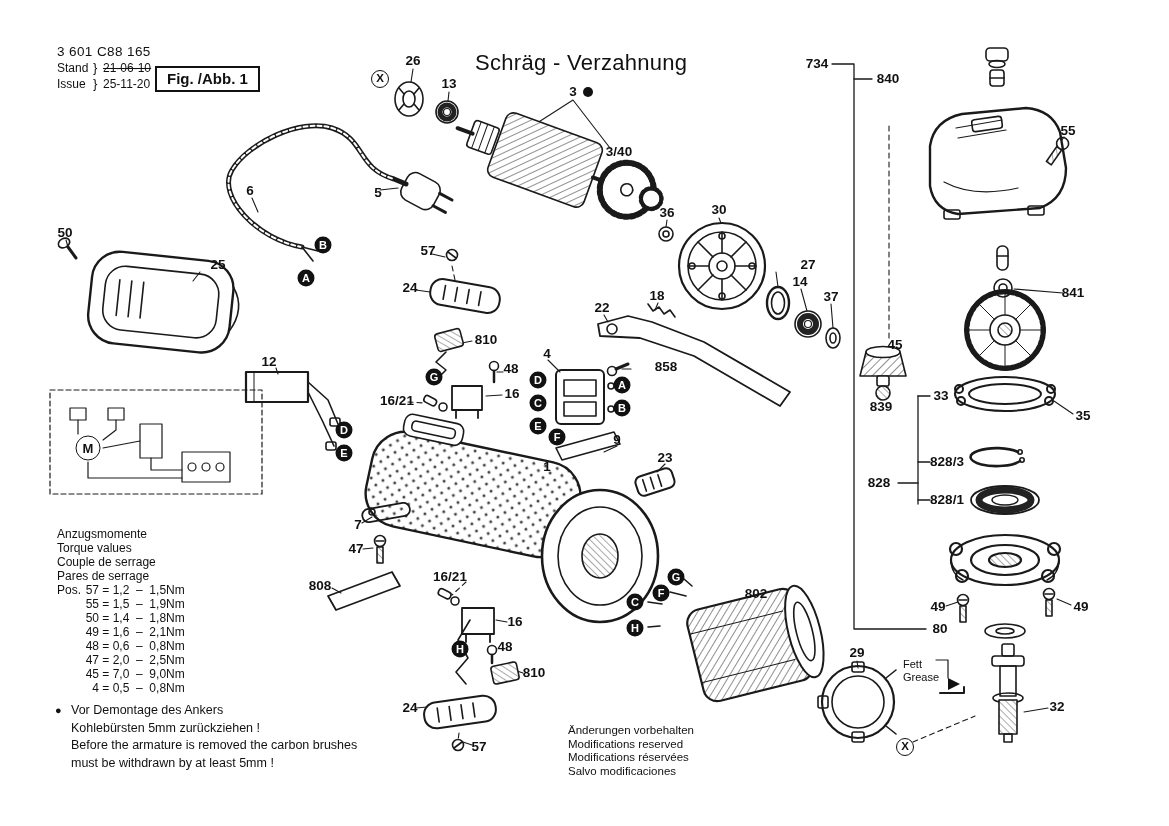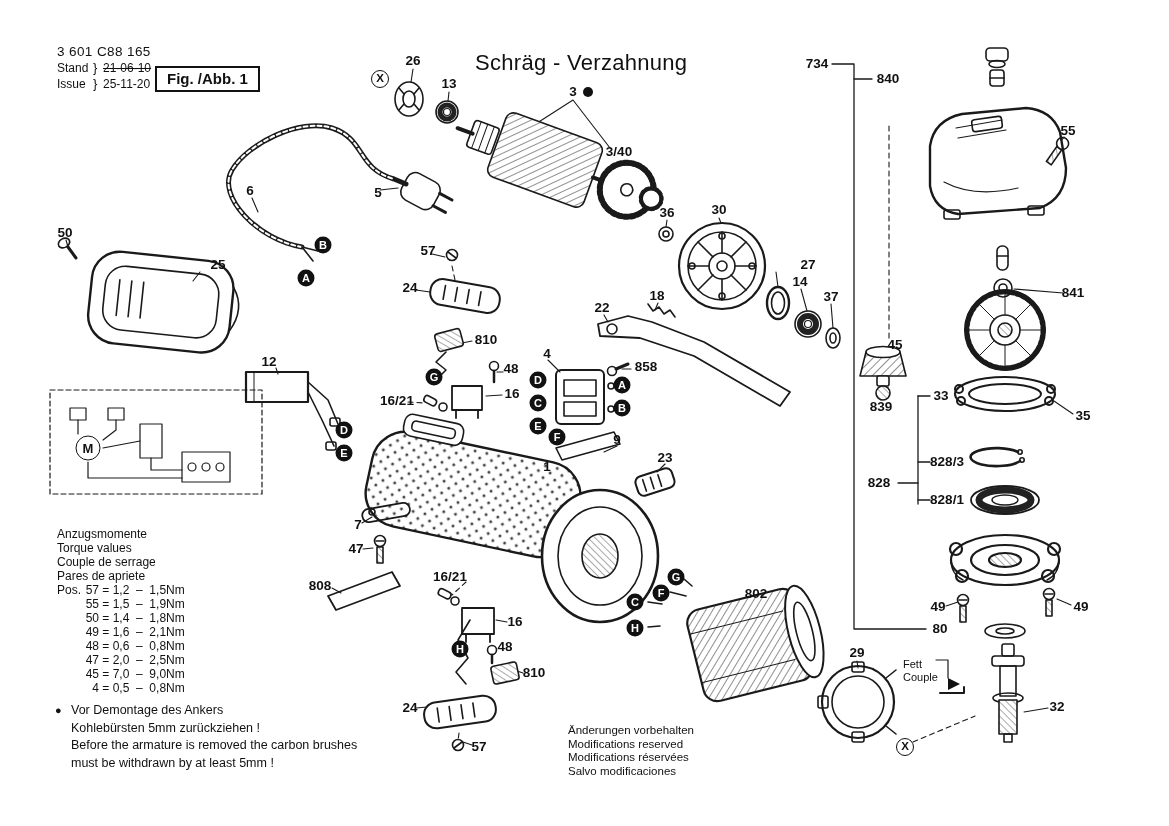--- a/index.html
+++ b/index.html
@@ -487,21 +487,21 @@
       <div class="callout plain" style="left: 657px; top: 296px;">18</div>
       <div class="callout plain" style="left: 602px; top: 308px;">22</div>
       <div class="callout plain" style="left: 831px; top: 297px;">37</div>
       <div class="callout plain" style="left: 895px; top: 345px;">45</div>
       <div class="callout plain" style="left: 1073px; top: 293px;">841</div>
       <div class="callout plain" style="left: 486px; top: 340px;">810</div>
       <div class="callout plain" style="left: 511px; top: 369px;">48</div>
       <div class="callout plain" style="left: 397px; top: 401px;">16/21</div>
       <div class="callout plain" style="left: 512px; top: 394px;">16</div>
       <div class="callout plain" style="left: 547px; top: 354px;">4</div>
-      <div class="callout plain" style="left: 628px; top: 367px; padding-left: 36px;">858</div>
+      <div class="callout plain" style="left: 648px; top: 367px; padding-left: 36px;">858</div>
       <div class="callout plain" style="left: 881px; top: 407px;">839</div>
       <div class="callout plain" style="left: 941px; top: 396px;">33</div>
       <div class="callout plain" style="left: 1083px; top: 416px;">35</div>
       <div class="callout plain" style="left: 947px; top: 462px;">828/3</div>
       <div class="callout plain" style="left: 879px; top: 483px;">828</div>
       <div class="callout plain" style="left: 947px; top: 500px;">828/1</div>
       <div class="callout plain" style="left: 269px; top: 362px; text-align: right;">12</div>
       <div class="callout plain" style="left: 617px; top: 440px;">9</div>
       <div class="callout plain" style="left: 665px; top: 458px;">23</div>
       <div class="callout plain" style="left: 547px; top: 467px;">1</div>
@@ -557,21 +557,21 @@
 
   <div class="fig-box">Fig. /Abb. 1</div>
 
   <div class="title">Schräg - Verzahnung</div>
 
   <div class="torque-block">
     <div>
         <div>Anzugsmomente</div>
         <div>Torque values</div>
         <div>Couple de serrage</div>
-        <div>Pares de apriete</div>
+        <div>Pares de serrage</div>
       </div>
     <div>
         <div class="trow"><span class="tprefix">Pos.</span><span class="tpos">57</span><span> = 1,2  –  1,5Nm</span></div>
         <div class="trow"><span class="tprefix"></span><span class="tpos">55</span><span> = 1,5  –  1,9Nm</span></div>
         <div class="trow"><span class="tprefix"></span><span class="tpos">50</span><span> = 1,4  –  1,8Nm</span></div>
         <div class="trow"><span class="tprefix"></span><span class="tpos">49</span><span> = 1,6  –  2,1Nm</span></div>
         <div class="trow"><span class="tprefix"></span><span class="tpos">48</span><span> = 0,6  –  0,8Nm</span></div>
         <div class="trow"><span class="tprefix"></span><span class="tpos">47</span><span> = 2,0  –  2,5Nm</span></div>
         <div class="trow"><span class="tprefix"></span><span class="tpos">45</span><span> = 7,0  –  9,0Nm</span></div>
         <div class="trow"><span class="tprefix"></span><span class="tpos">4</span><span> = 0,5  –  0,8Nm</span></div>
@@ -592,17 +592,17 @@
         <div>Änderungen vorbehalten</div>
         <div>Modifications reserved</div>
         <div>Modifications réservées</div>
         <div>Salvo modificaciones</div>
       </div>
   </div>
 
   <div class="grease-block">
     <div>
         <div>Fett</div>
-        <div>Couple</div>
+        <div>Grease</div>
       </div>
   </div>
 
 </div>
 
 </body></html>

